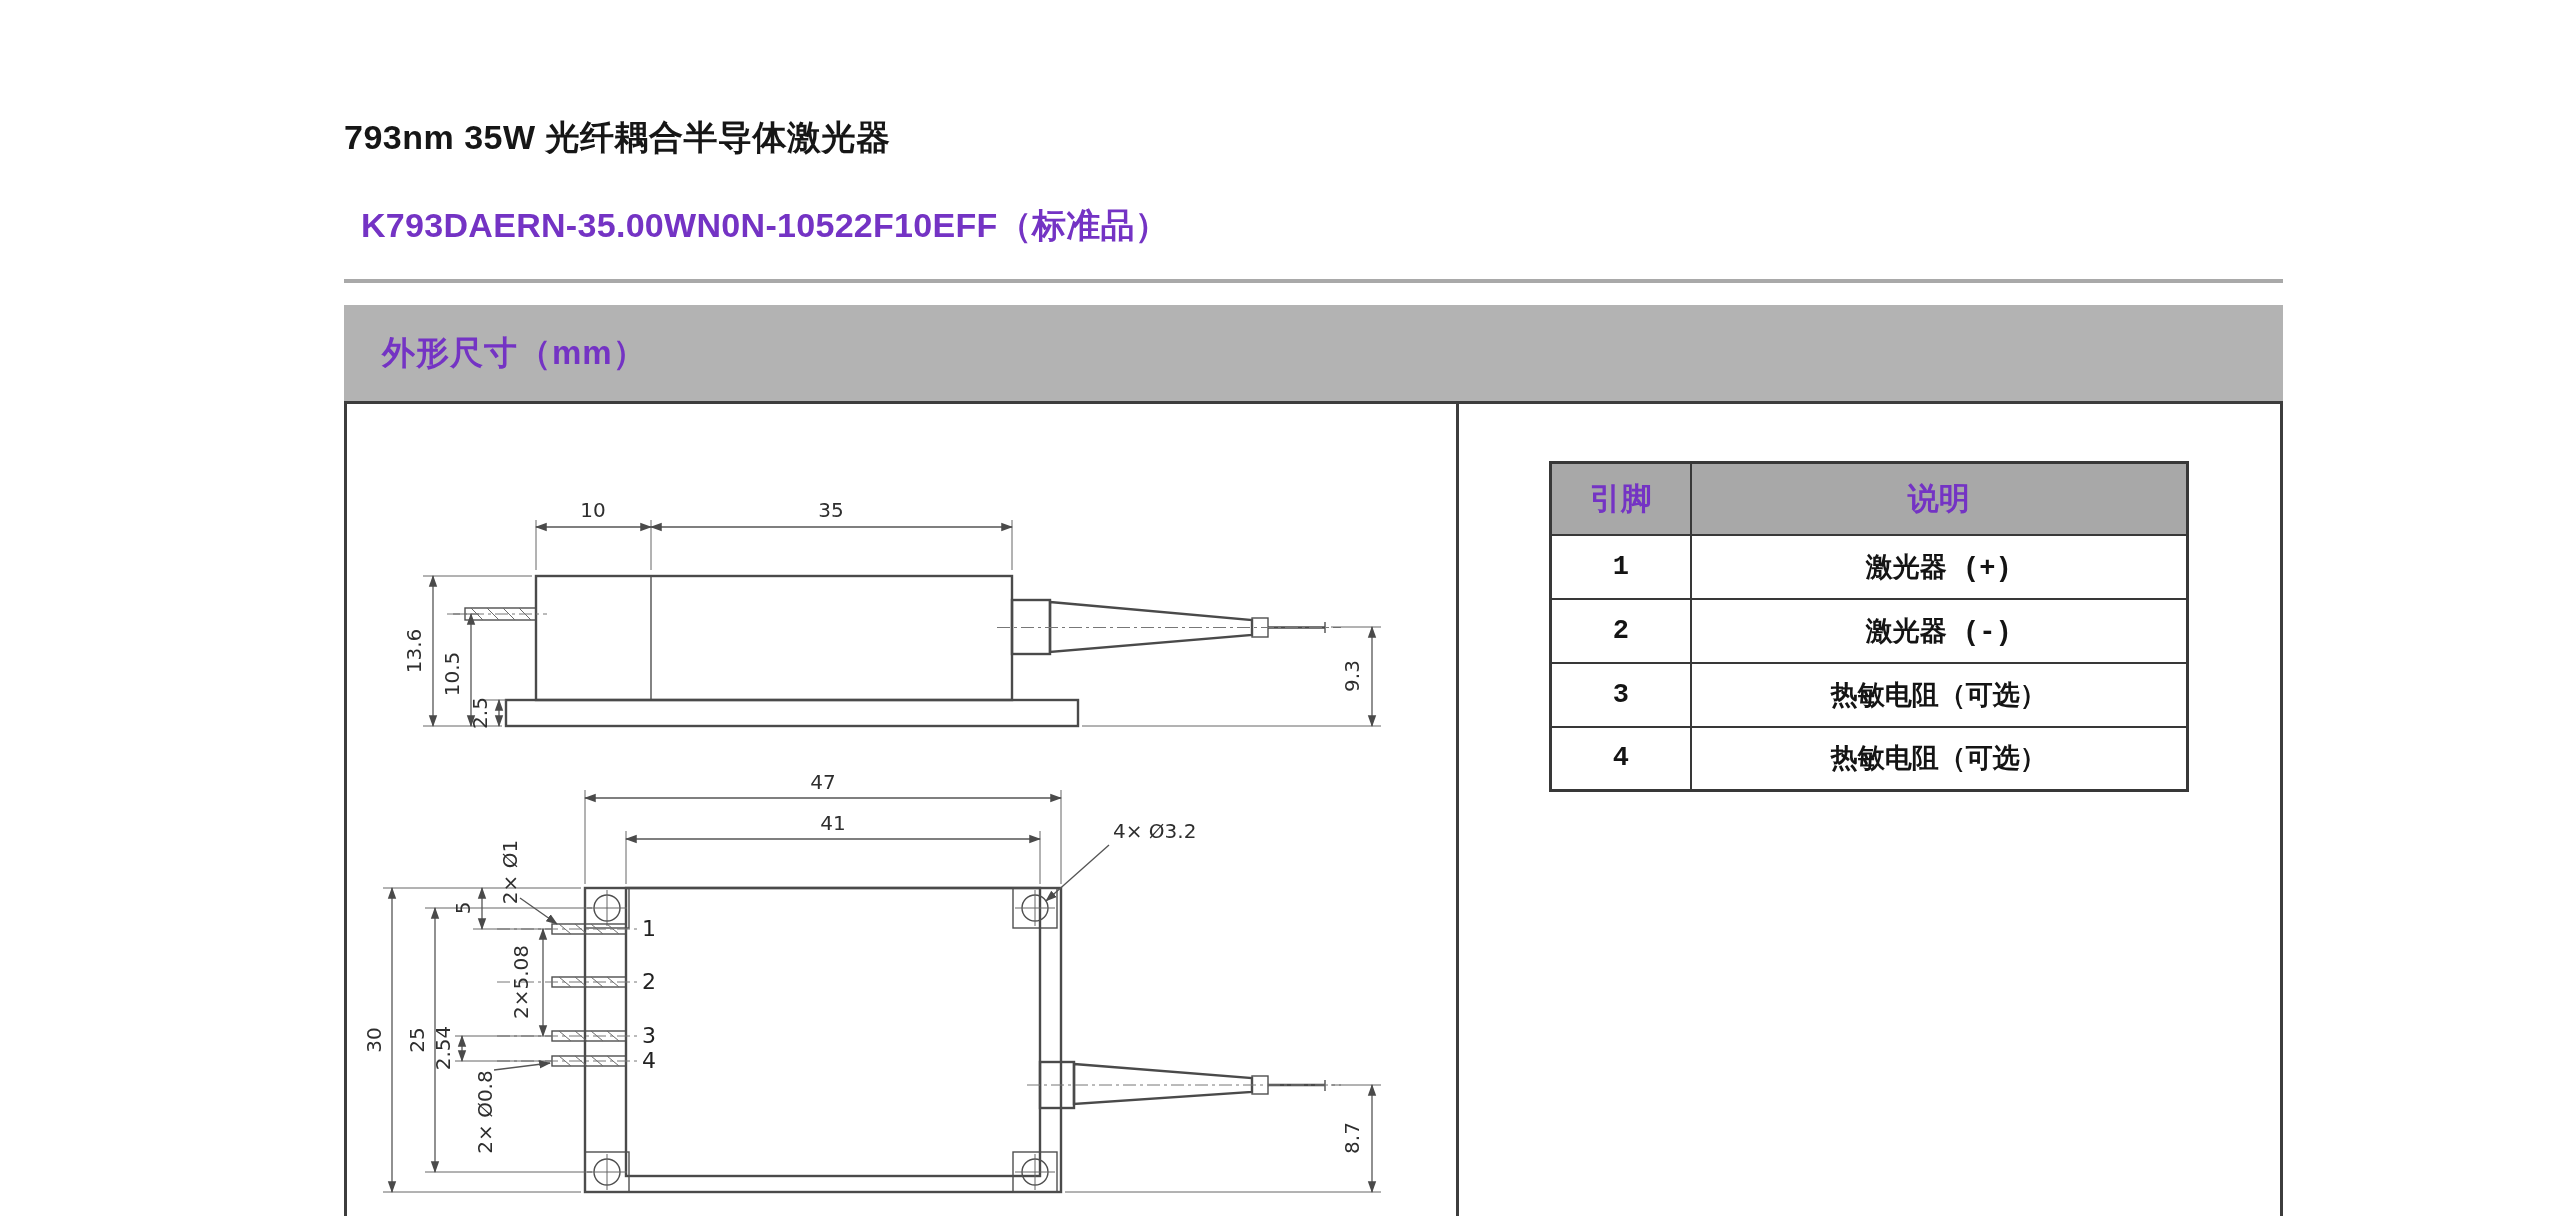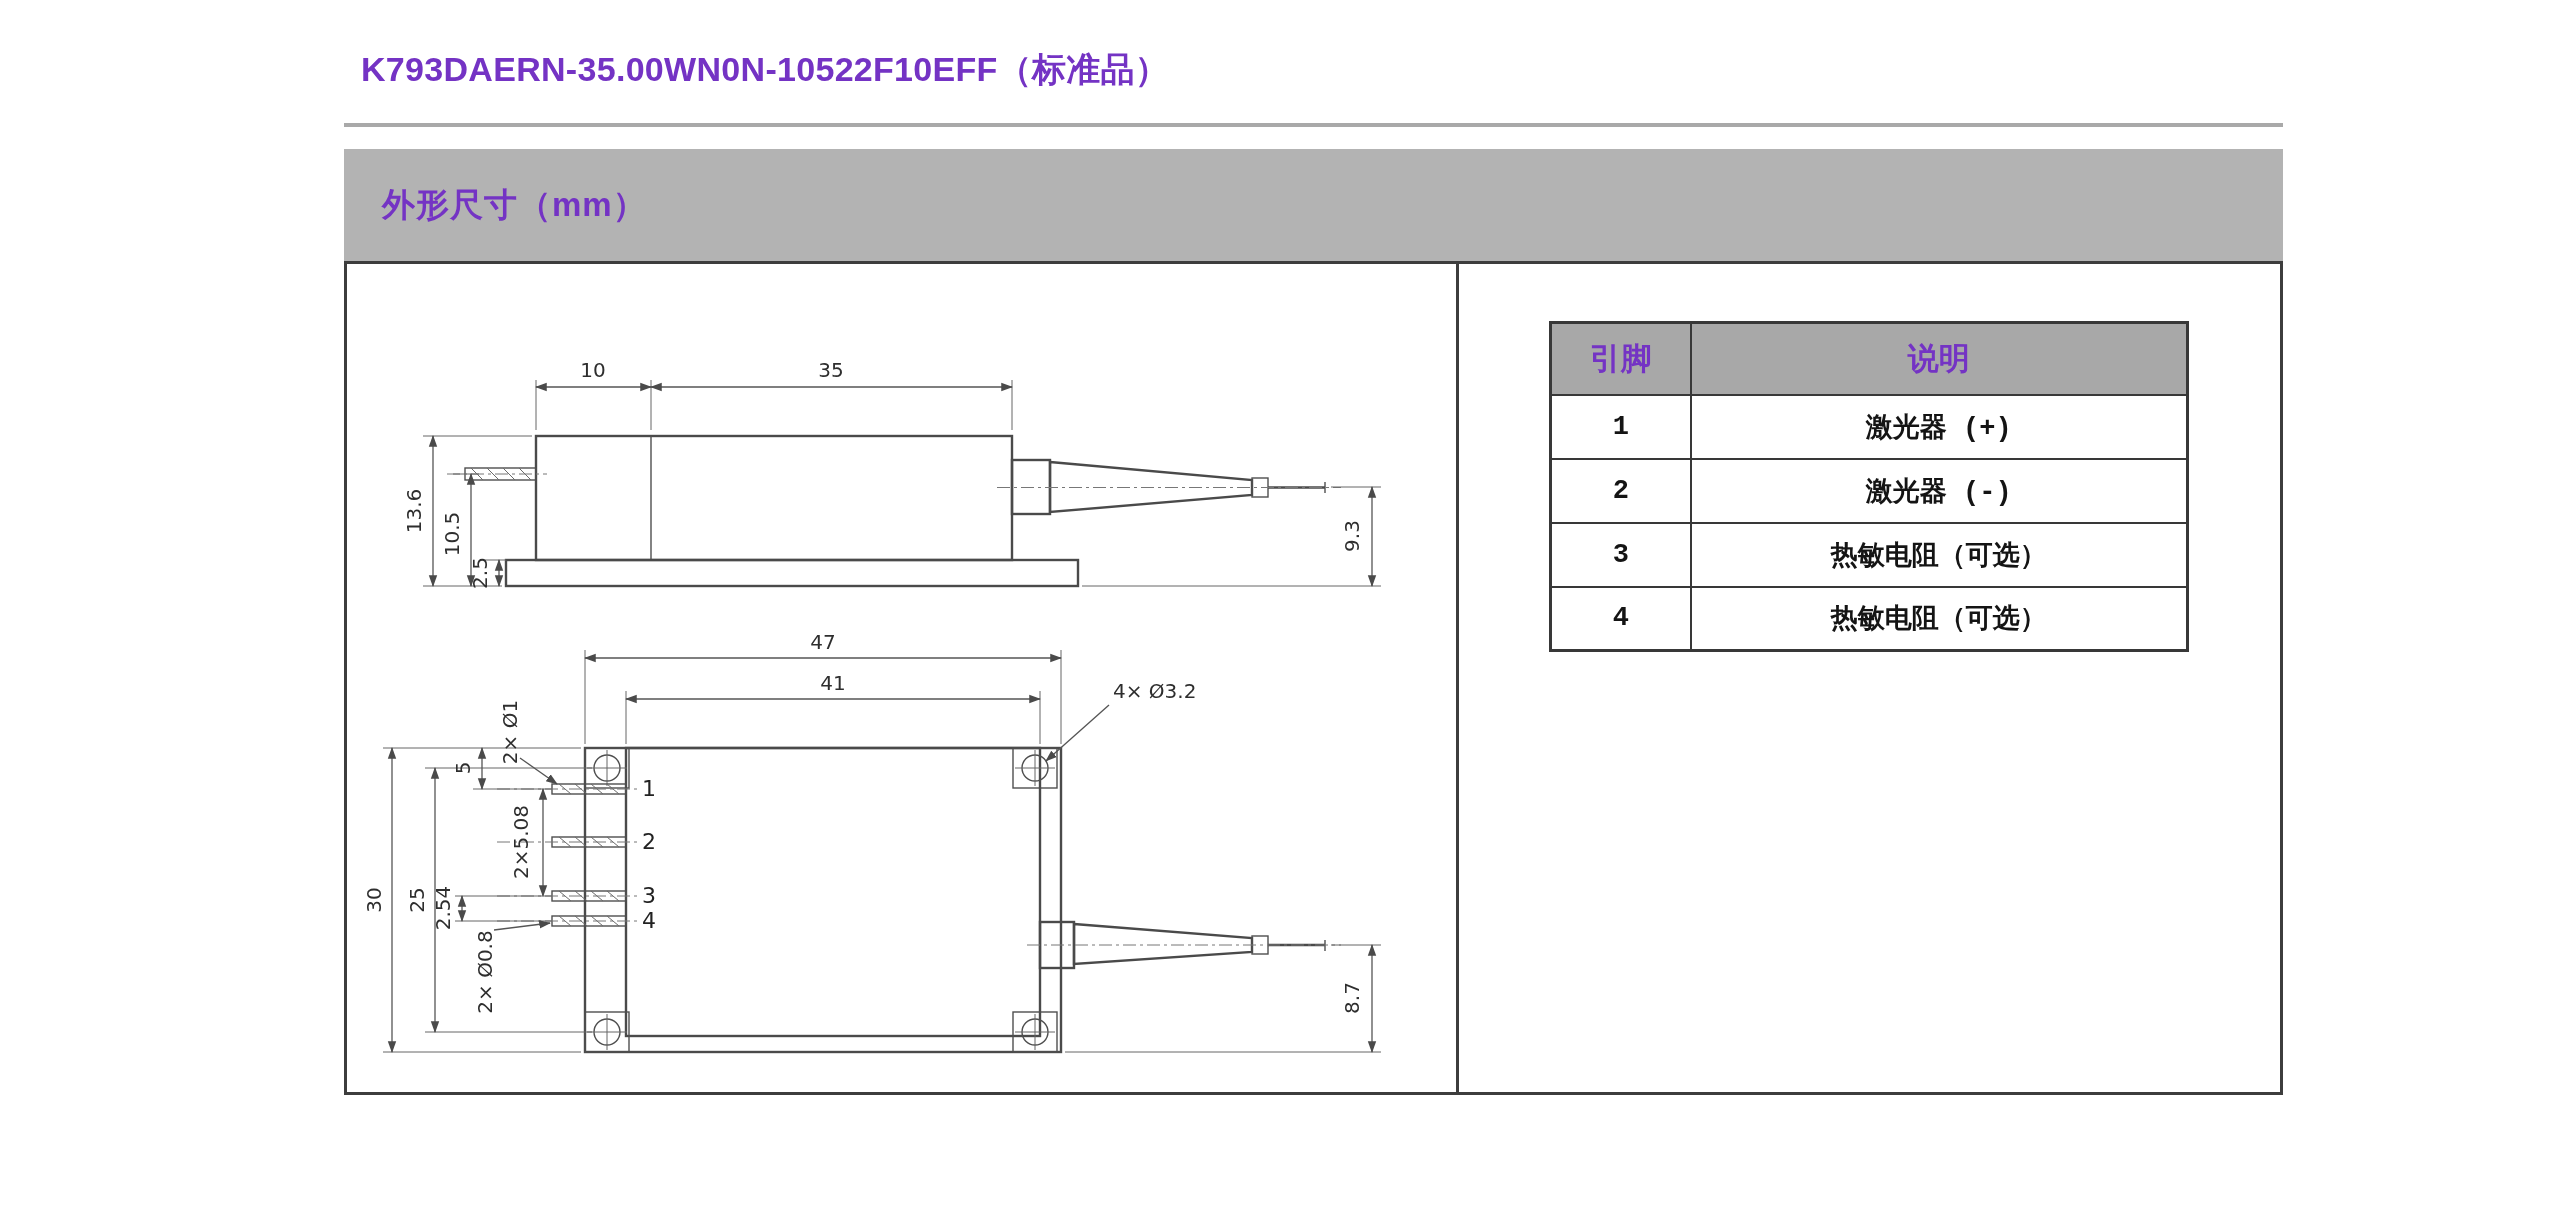--- a/index.html
+++ b/index.html
@@ -13,21 +13,21 @@
   body{
     width:2559px;height:1216px;overflow:hidden;background:#ffffff;
     font-family:"Liberation Sans","DejaVu Sans",sans-serif;color:#111;
   }
   .page{position:relative;width:2559px;height:1216px;background:#fff;}
   .content{position:absolute;left:344px;top:0;width:1939px;}
   .title{margin:118px 0 0;font-size:34px;line-height:38px;font-weight:bold;color:#161616;letter-spacing:.5px;}
   .model{margin:50px 17px 0;font-size:34px;line-height:38px;font-weight:bold;color:var(--accent);letter-spacing:.3px;}
   .divider{margin-top:35px;height:4px;background:#a9a9a9;}
   .section-header{
-    margin-top:22px;height:112px;background:var(--bar_gray);
+    margin-top:22px;height:96px;background:var(--bar_gray);
     display:flex;align-items:center;padding-left:38px;
     font-size:33px;font-weight:bold;color:var(--accent);letter-spacing:1px;
   }
   .dim-box{display:flex;border:3px solid var(--line_dark);height:834px;background:#fff;}
   .drawing-panel{width:1112px;border-right:3px solid var(--line_dark);position:relative;overflow:hidden;}
   .drawing-panel svg{display:block;}
   .table-panel{flex:1;padding:57px 0 0 90px;}
   table.pin-table{border-collapse:collapse;border:3px solid #383838;font-family:Liberation Mono, monospace;}
   .pin-table th,.pin-table td{border:2px solid #383838;text-align:center;vertical-align:middle;font-weight:bold;}
   .pin-table th{background:var(--table_header_gray);color:var(--accent);font-size:31px;height:72px;}
@@ -43,20 +43,21 @@
   .hatch{fill:none;stroke:#6a6a6a;stroke-width:1;}
   .dimtext{font-family:"DejaVu Sans","Liberation Sans",sans-serif;font-size:20px;fill:#2e2e2e;}
   .pintext{font-family:"DejaVu Sans","Liberation Sans",sans-serif;font-size:22px;fill:#222;}
 </style>
 </head>
 <body>
 
 <div class="page">
   <div class="content">
 
+    <h1 class="title">793nm 35W 光纤耦合半导体激光器</h1>
     <h2 class="model">K793DAERN-35.00WN0N-10522F10EFF（标准品）</h2>
     <div class="divider"></div>
 
     <div class="section-header">
       <span>外形尺寸（mm）</span>
     </div>
 
     <div class="dim-box">
 
       <div class="drawing-panel">

